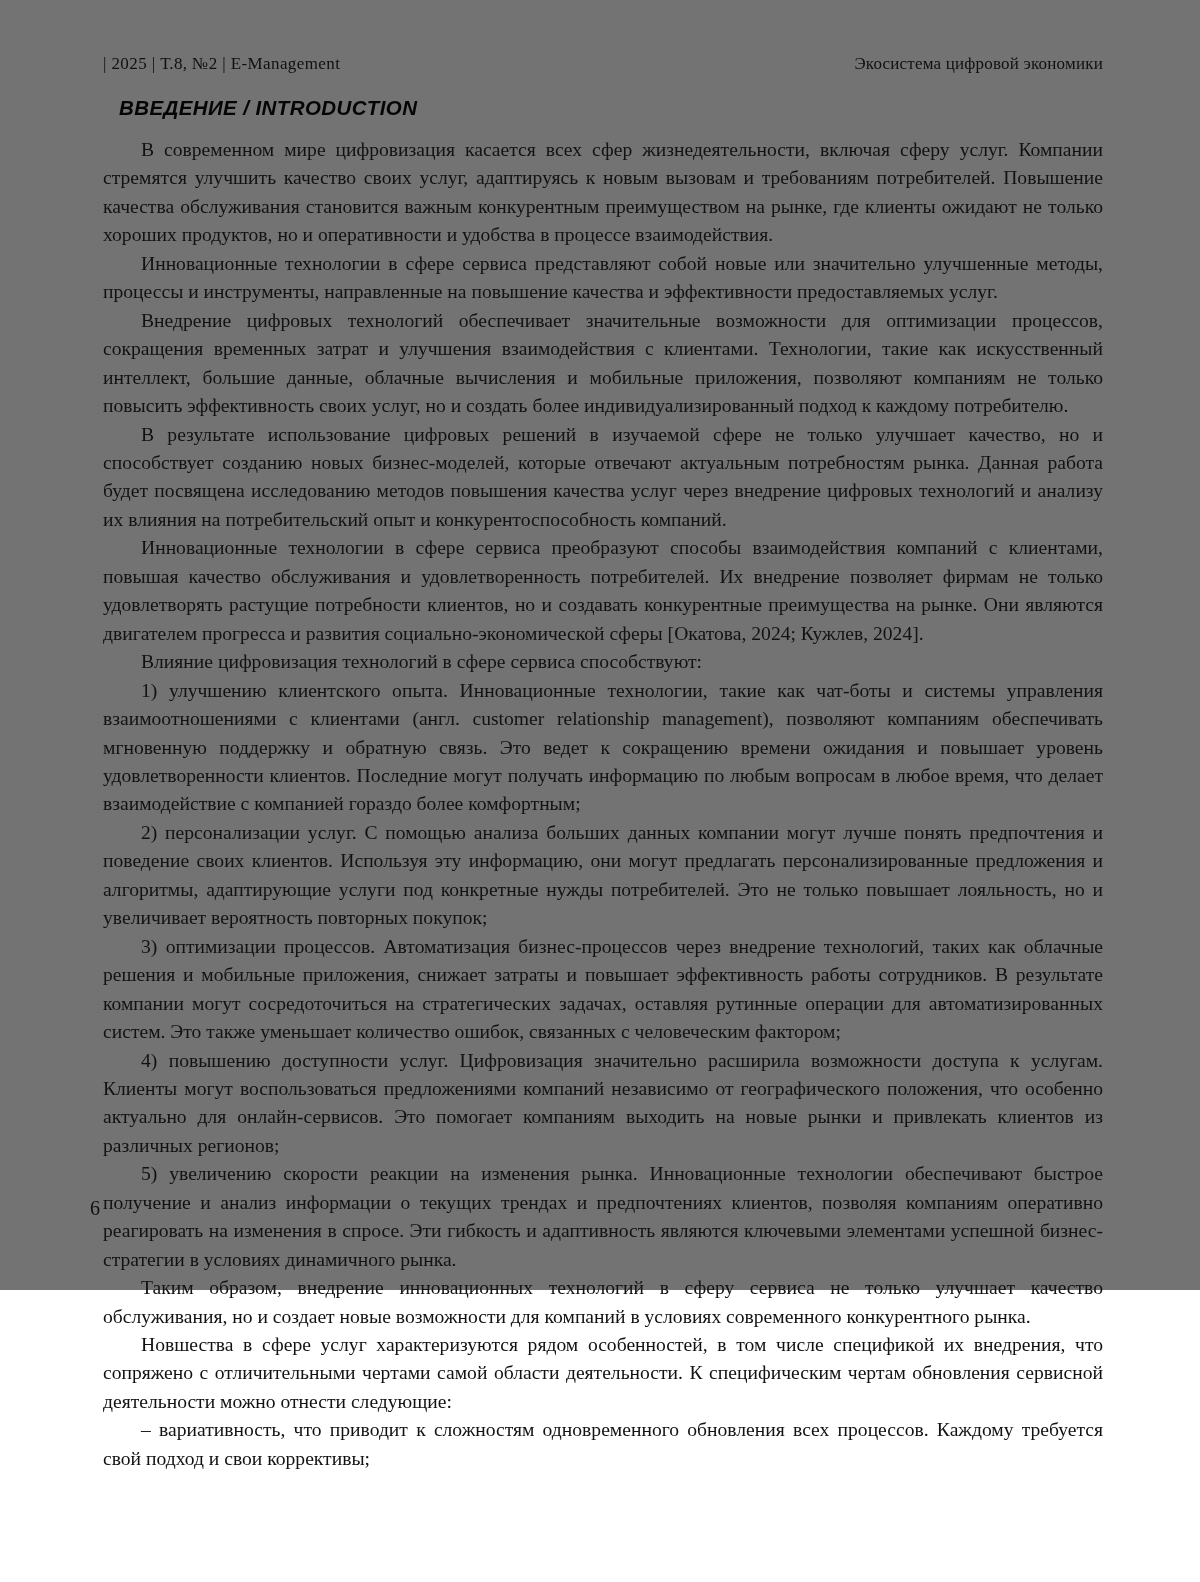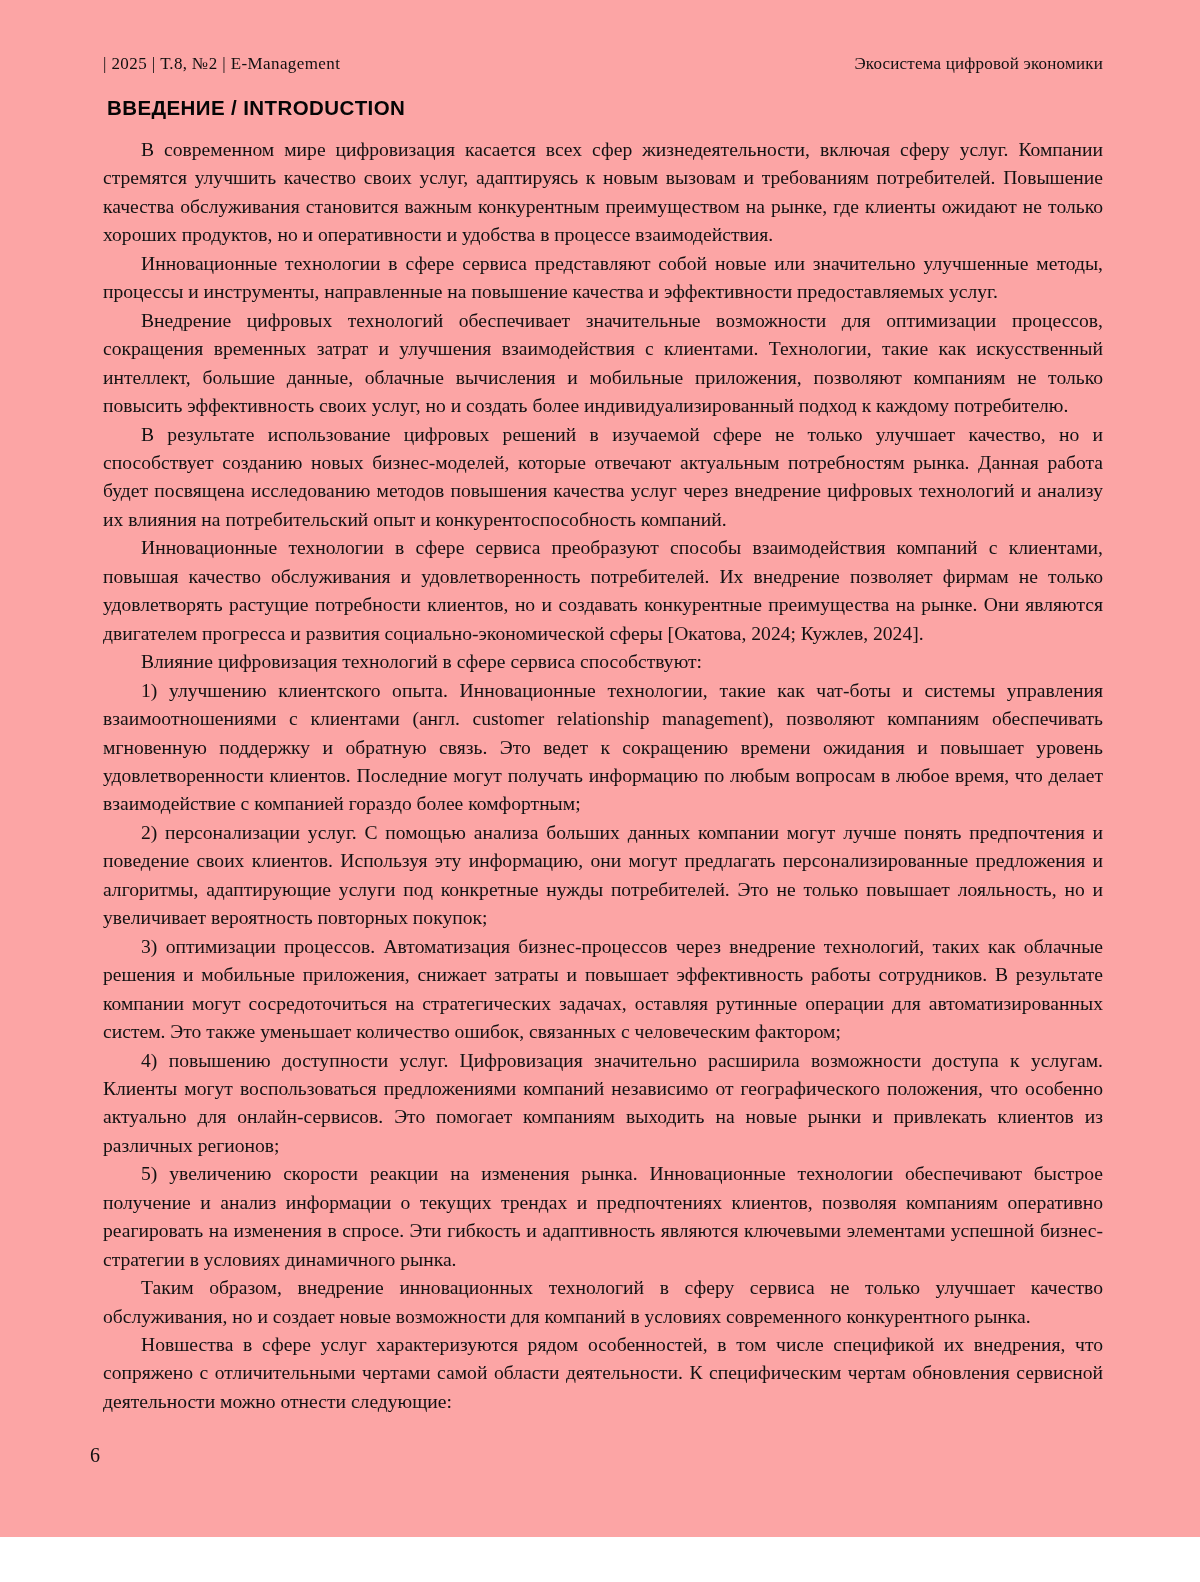--- a/index.html
+++ b/index.html
@@ -11,22 +11,22 @@
     width: 1200px;
     height: 1582px;
     font-family: "Liberation Serif", serif;
     color: #161616;
     position: relative;
     overflow: hidden;
   }
   .page {
     position: relative;
     width: 1200px;
-    height: 1537px;
-    background: #fca5a5;
+    height: 1290px;
+    background: #737373;
   }
   .running-header {
     position: absolute;
     top: 54px;
     left: 103px;
     width: 1000px;
     display: flex;
     justify-content: space-between;
     align-items: baseline;
     font-size: 17px;
@@ -43,22 +43,23 @@
     position: absolute;
     top: 96px;
     left: 103px;
     width: 1000px;
   }
   .section-title {
     font-family: "Liberation Sans", sans-serif;
     font-weight: bold;
     font-size: 20.5px;
     letter-spacing: 0.4px;
-    margin: 0 0 16px 4px;
+    margin: 0 0 16px 16px;
     color: #050505;
+    font-style: italic;
   }
   .content p {
     margin: 0;
     padding: 0;
     text-indent: 38px;
     text-align: justify;
     font-size: 19.6px;
     line-height: 28.45px;
     color: #121212;
   }
@@ -89,17 +90,18 @@
     <p>В результате использование цифровых решений в изучаемой сфере не только улучшает качество, но и способствует созданию новых бизнес-моделей, которые отвечают актуальным потребностям рынка. Данная работа будет посвящена исследованию методов повышения качества услуг через внедрение цифровых технологий и анализу их влияния на потребительский опыт и конкурентоспособность компаний.</p>
     <p>Инновационные технологии в сфере сервиса преобразуют способы взаимодействия компаний с клиентами, повышая качество обслуживания и удовлетворенность потребителей. Их внедрение позволяет фирмам не только удовлетворять растущие потребности клиентов, но и создавать конкурентные преимущества на рынке. Они являются двигателем прогресса и развития социально-экономической сферы [Окатова, 2024; Кужлев, 2024].</p>
     <p>Влияние цифровизация технологий в сфере сервиса способствуют:</p>
     <p>1)  улучшению клиентского опыта. Инновационные технологии, такие как чат-боты и системы управления взаимоотношениями с клиентами (англ. customer relationship management), позволяют компаниям обеспечивать мгновенную поддержку и обратную связь. Это ведет к сокращению времени ожидания и повышает уровень удовлетворенности клиентов. Последние могут получать информацию по любым вопросам в любое время, что делает взаимодействие с компанией гораздо более комфортным;</p>
     <p>2)  персонализации услуг. С помощью анализа больших данных компании могут лучше понять предпочтения и поведение своих клиентов. Используя эту информацию, они могут предлагать персонализированные предложения и алгоритмы, адаптирующие услуги под конкретные нужды потребителей. Это не только повышает лояльность, но и увеличивает вероятность повторных покупок;</p>
     <p>3)  оптимизации процессов. Автоматизация бизнес-процессов через внедрение технологий, таких как облачные решения и мобильные приложения, снижает затраты и повышает эффективность работы сотрудников. В результате компании могут сосредоточиться на стратегических задачах, оставляя рутинные операции для автоматизированных систем. Это также уменьшает количество ошибок, связанных с человеческим фактором;</p>
     <p>4)  повышению доступности услуг. Цифровизация значительно расширила возможности доступа к услугам. Клиенты могут воспользоваться предложениями компаний независимо от географического положения, что особенно актуально для онлайн-сервисов. Это помогает компаниям выходить на новые рынки и привлекать клиентов из различных регионов;</p>
     <p>5)  увеличению скорости реакции на изменения рынка. Инновационные технологии обеспечивают быстрое получение и анализ информации о текущих трендах и предпочтениях клиентов, позволяя компаниям оперативно реагировать на изменения в спросе. Эти гибкость и адаптивность являются ключевыми элементами успешной бизнес-стратегии в условиях динамичного рынка.</p>
     <p>Таким образом, внедрение инновационных технологий в сферу сервиса не только улучшает качество обслуживания, но и создает новые возможности для компаний в условиях современного конкурентного рынка.</p>
     <p>Новшества в сфере услуг характеризуются рядом особенностей, в том числе спецификой их внедрения, что сопряжено с отличительными чертами самой области деятельности. К специфическим чертам обновления сервисной деятельности можно отнести следующие:</p>
+    <p>– вариативность, что приводит к сложностям одновременного обновления всех процессов. Каждому требуется свой подход и свои коррективы;</p>
   </div>
 
   <div class="page-number">6</div>
 
 </div>
 
 </body></html>

